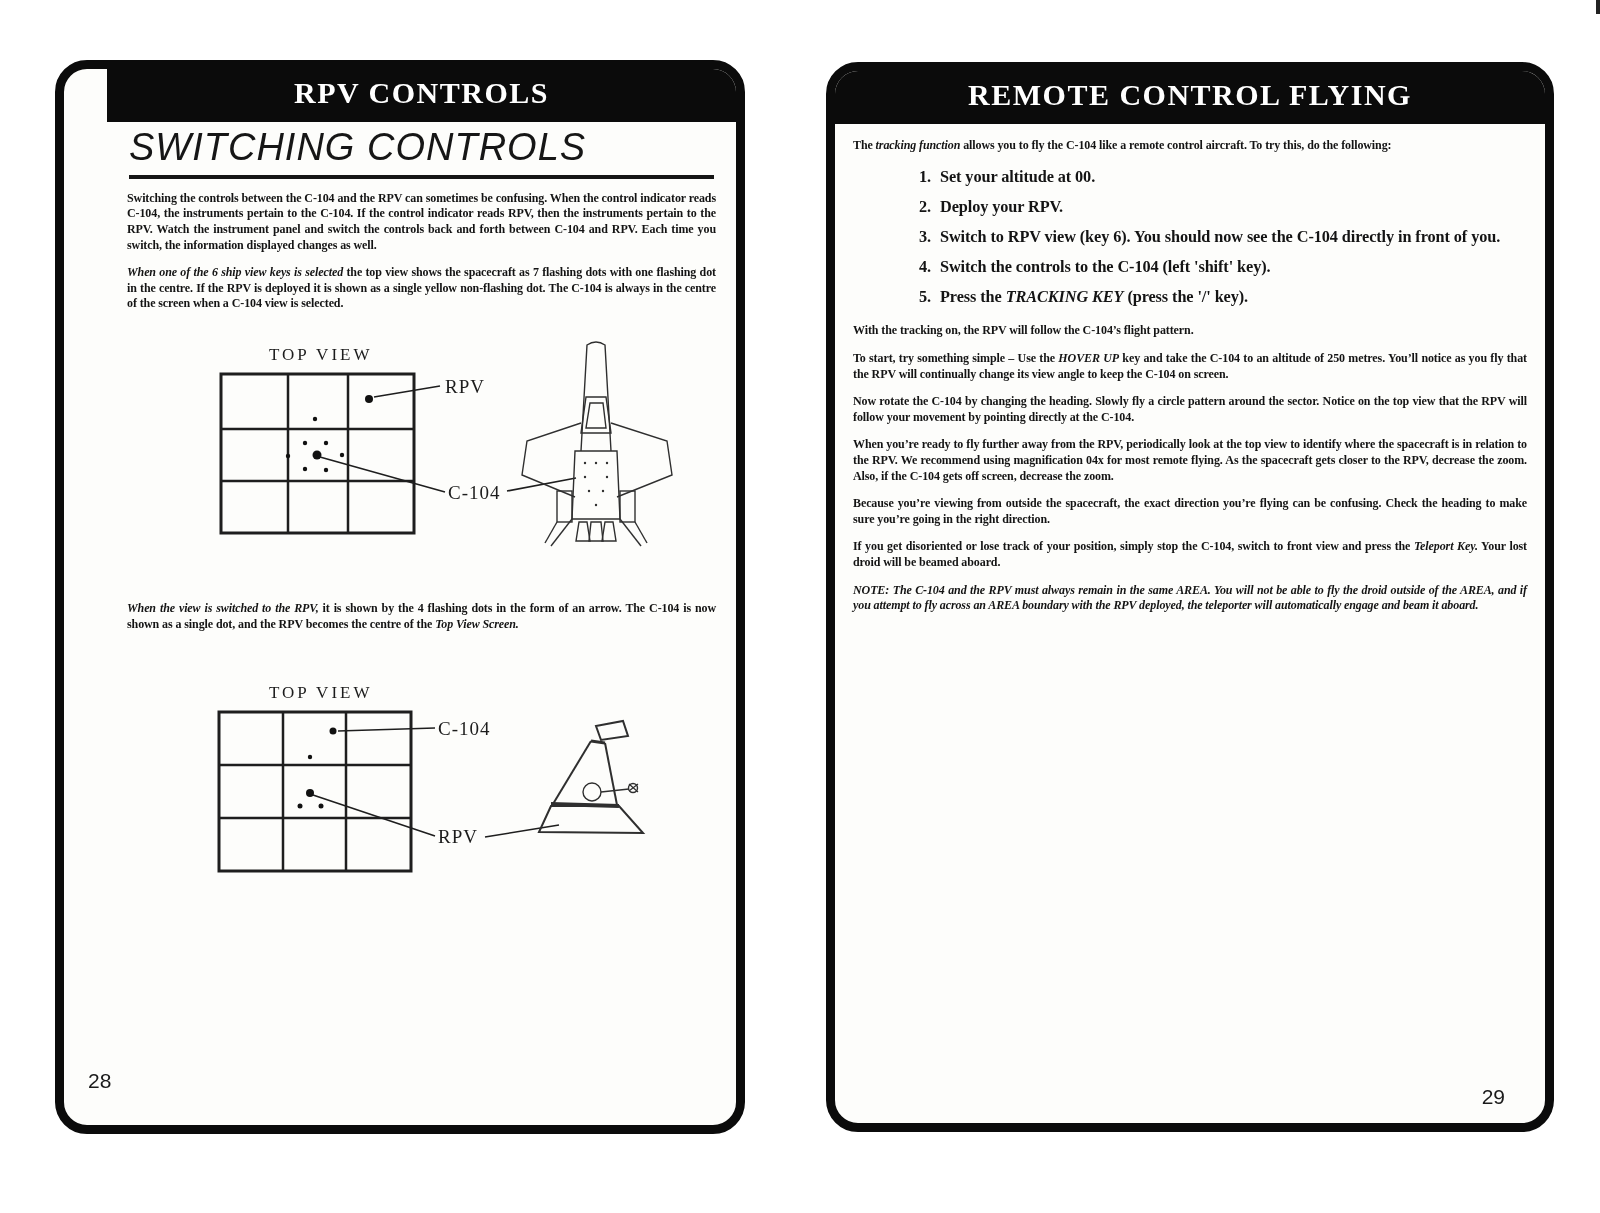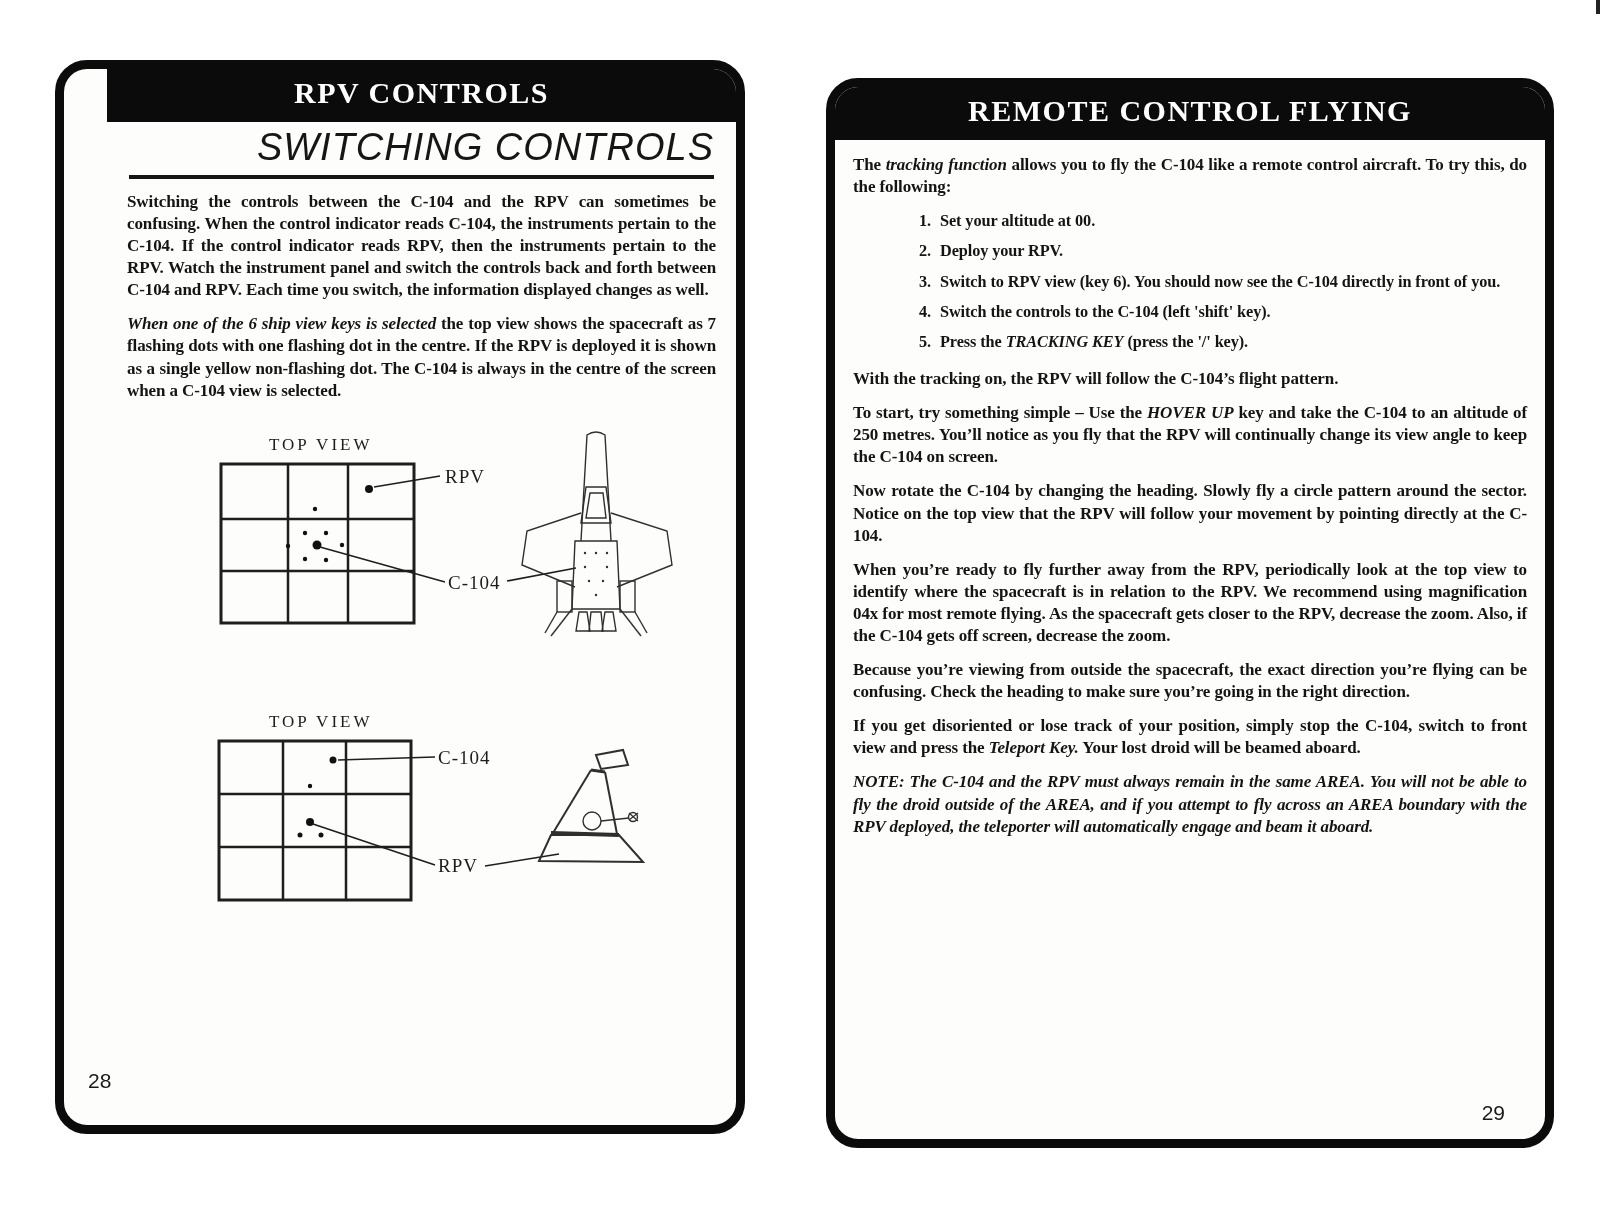--- a/index.html
+++ b/index.html
@@ -7,37 +7,37 @@
     width:1600px;height:1213px;position:relative;
     background:#ffffff;
     font-family:"Liberation Serif", serif;
   }
   .page{
     position:absolute;background:#fdfdfb;
     border:9px solid #0b0b0b;border-radius:32px;
     overflow:hidden;box-sizing:border-box;
   }
   #left-page{left:55px;top:60px;width:690px;height:1074px;padding-left:43px;}
-  #right-page{left:826px;top:78px;width:728px;height:1070px;}
+  #right-page{left:826px;top:62px;width:728px;height:1070px;}
   .page-header{
     background:#0b0b0b;color:#ffffff;text-align:center;
     font-family:"Liberation Serif", serif;font-weight:bold;
     font-size:30px;line-height:1.1;letter-spacing:1.5px;
     padding:7px 0 13px;
   }
   .content{padding:0 20px;position:relative;}
   #right-page .content{padding:0 18px;}
   h2.section-title{
     font-family:"Liberation Sans", sans-serif;font-style:italic;font-weight:400;
     font-size:38px;line-height:1.05;letter-spacing:1px;color:#161616;
-    margin:6px 2px 12px;padding:0 0 7px;border-bottom:4px solid #151515;text-align:right;
+    margin:6px 2px 12px;padding:0 0 7px;border-bottom:4px solid #151515;
   }
   p.body{
     font-family:"Liberation Serif", serif;font-weight:bold;
-    font-size:17px;line-height:1.3;color:#141414;
+    font-size:12px;line-height:1.3;color:#141414;
     text-align:justify;margin:0 0 12px;letter-spacing:-0.1px;
   }
   p.body i{font-style:italic;}
   p.note{font-style:italic;}
   p.after-diagram{margin-top:30px;}
   .list-row{
     display:flex;font-family:"Liberation Serif", serif;font-weight:bold;
     font-size:16.3px;line-height:1.3;color:#141414;margin:0 0 9px;letter-spacing:-0.1px;
   }
   .list-num{width:26px;text-align:right;margin-left:52px;flex:none;}
@@ -117,20 +117,21 @@
               <circle cx="92" cy="124" r="1.2"></circle>
             <circle cx="70" cy="138" r="1.2"></circle>
               <circle cx="92" cy="138" r="1.2"></circle>
             <circle cx="74" cy="152" r="1.2"></circle>
               <circle cx="88" cy="152" r="1.2"></circle>
               <circle cx="81" cy="166" r="1.2"></circle>
           </g>
         </g>
       </svg>
 
+      <p class="body after-diagram"><i>When the view is switched to the RPV,</i><span> it is shown by the 4 flashing dots in the form of an arrow. The C-104 is now shown as a single dot, and the RPV becomes the centre of the </span><i>Top View Screen.</i></p>
 
       <svg class="diagram" id="diagram2" width="632" height="212" viewBox="0 0 632 212">
         <text class="dtitle" x="142" y="20">TOP VIEW</text>
         <g stroke="#1e1e1e" fill="none">
           <rect x="92" y="34" width="192" height="159" stroke-width="3"></rect>
           <line x1="156" y1="34" x2="156" y2="193" stroke-width="2.5"></line>
           <line x1="219" y1="34" x2="219" y2="193" stroke-width="2.5"></line>
           <line x1="92" y1="87" x2="284" y2="87" stroke-width="2.5"></line>
           <line x1="92" y1="140" x2="284" y2="140" stroke-width="2.5"></line>
         </g>

